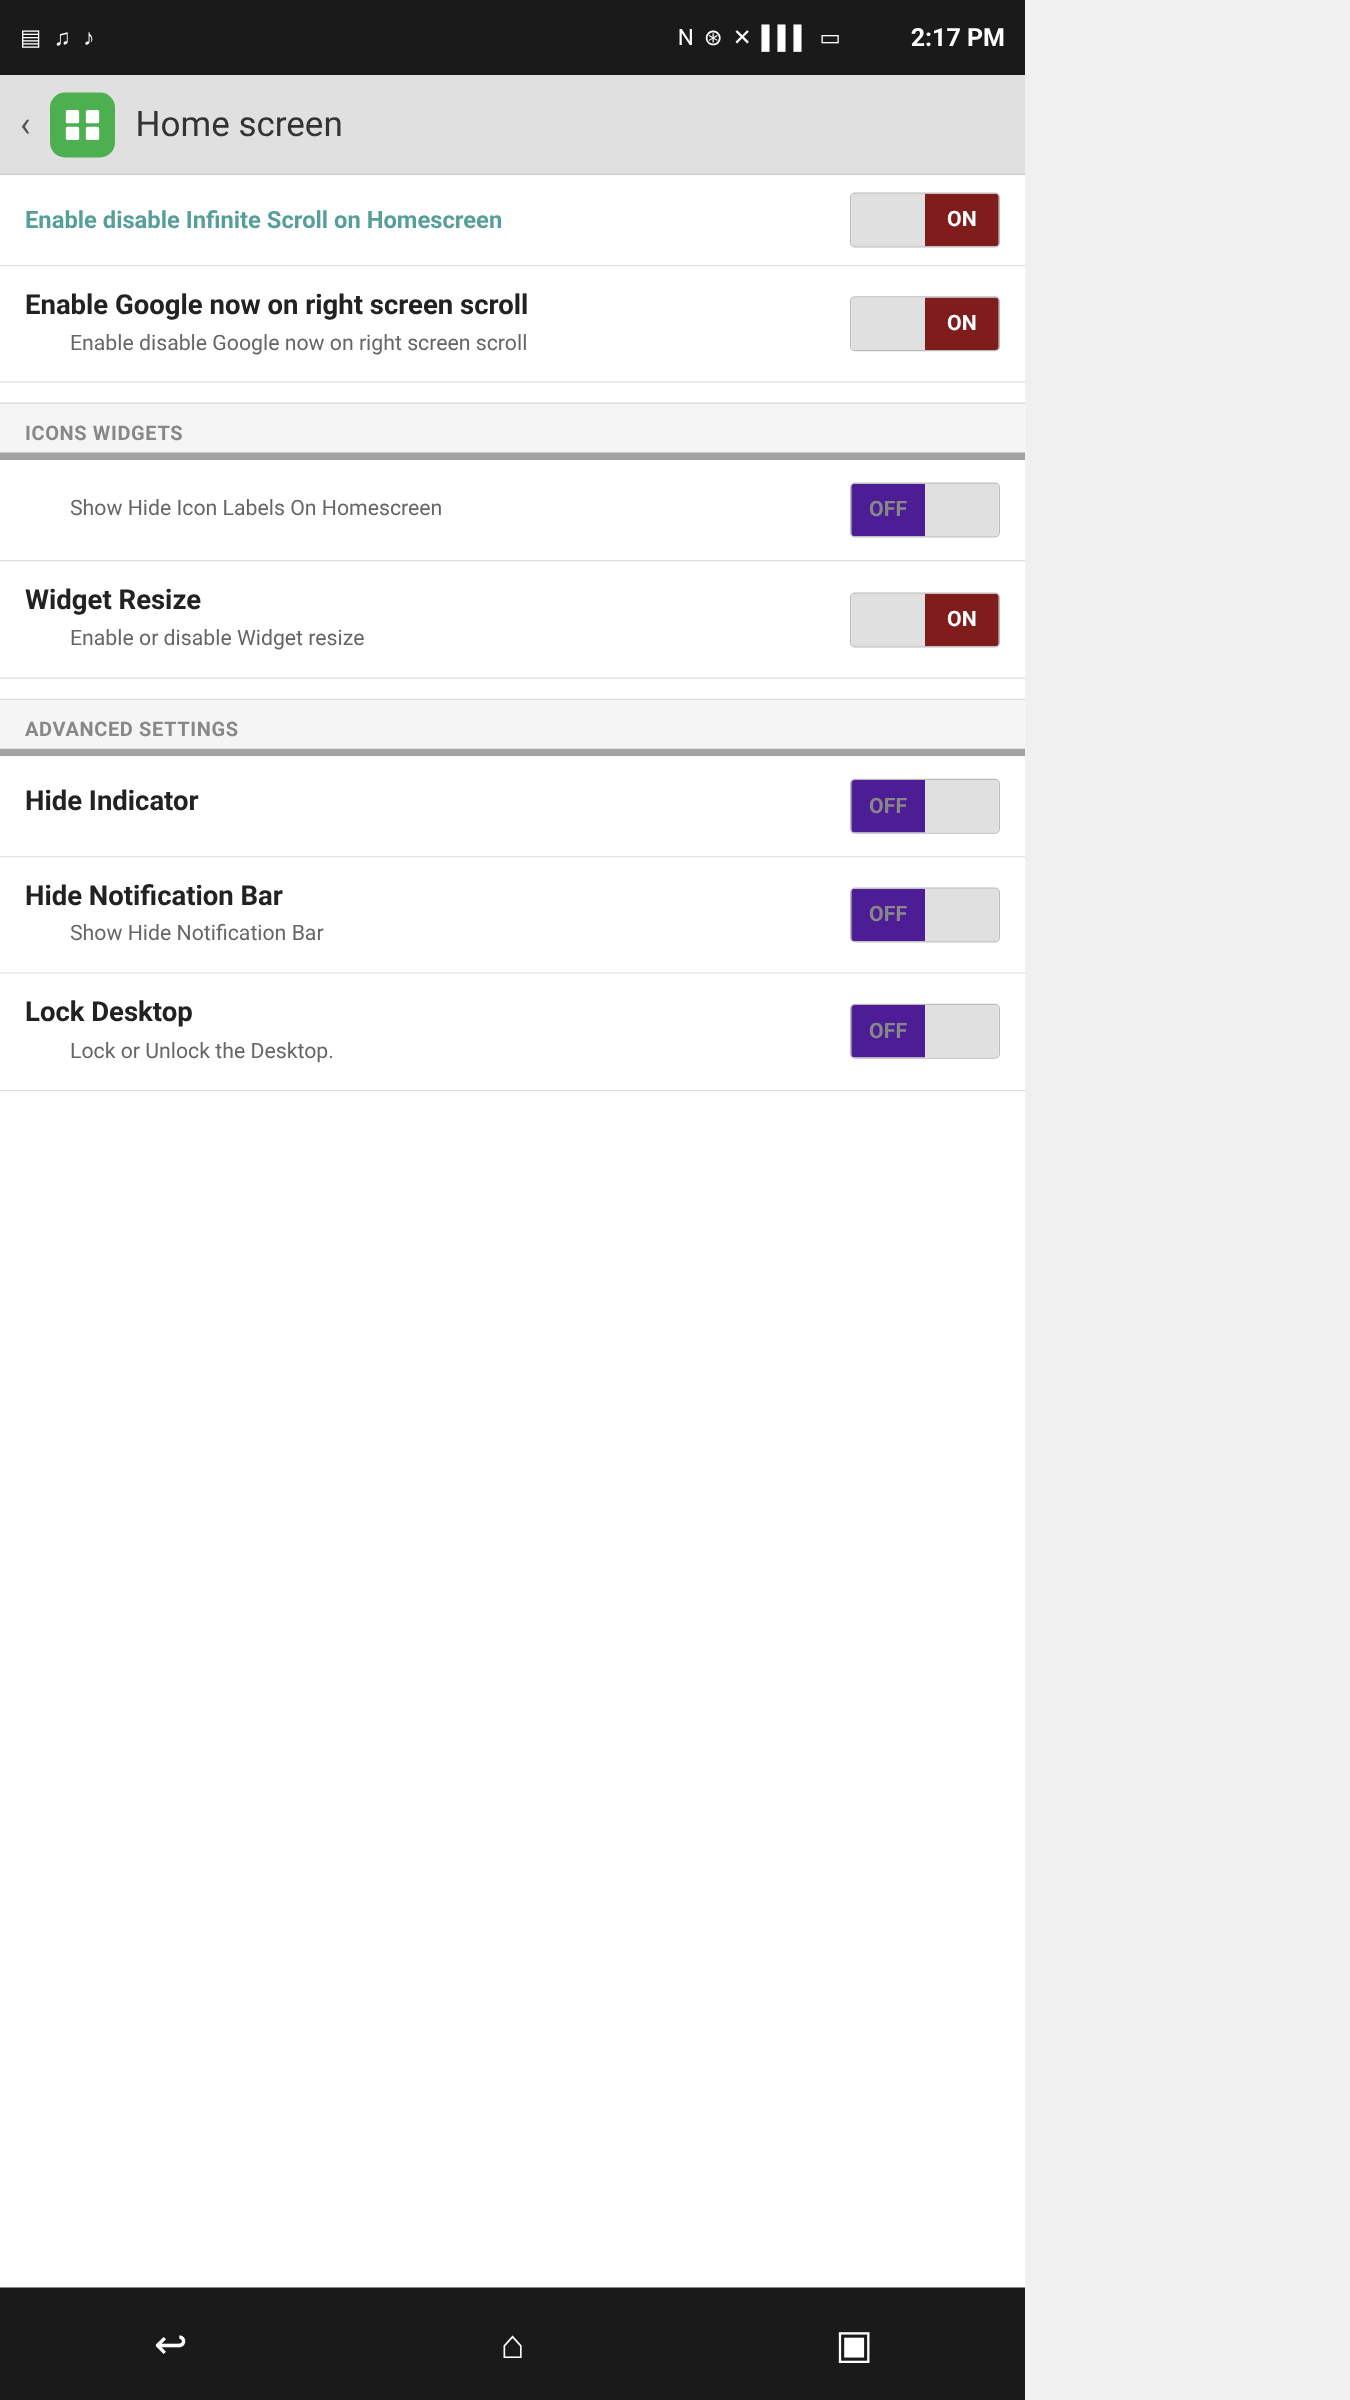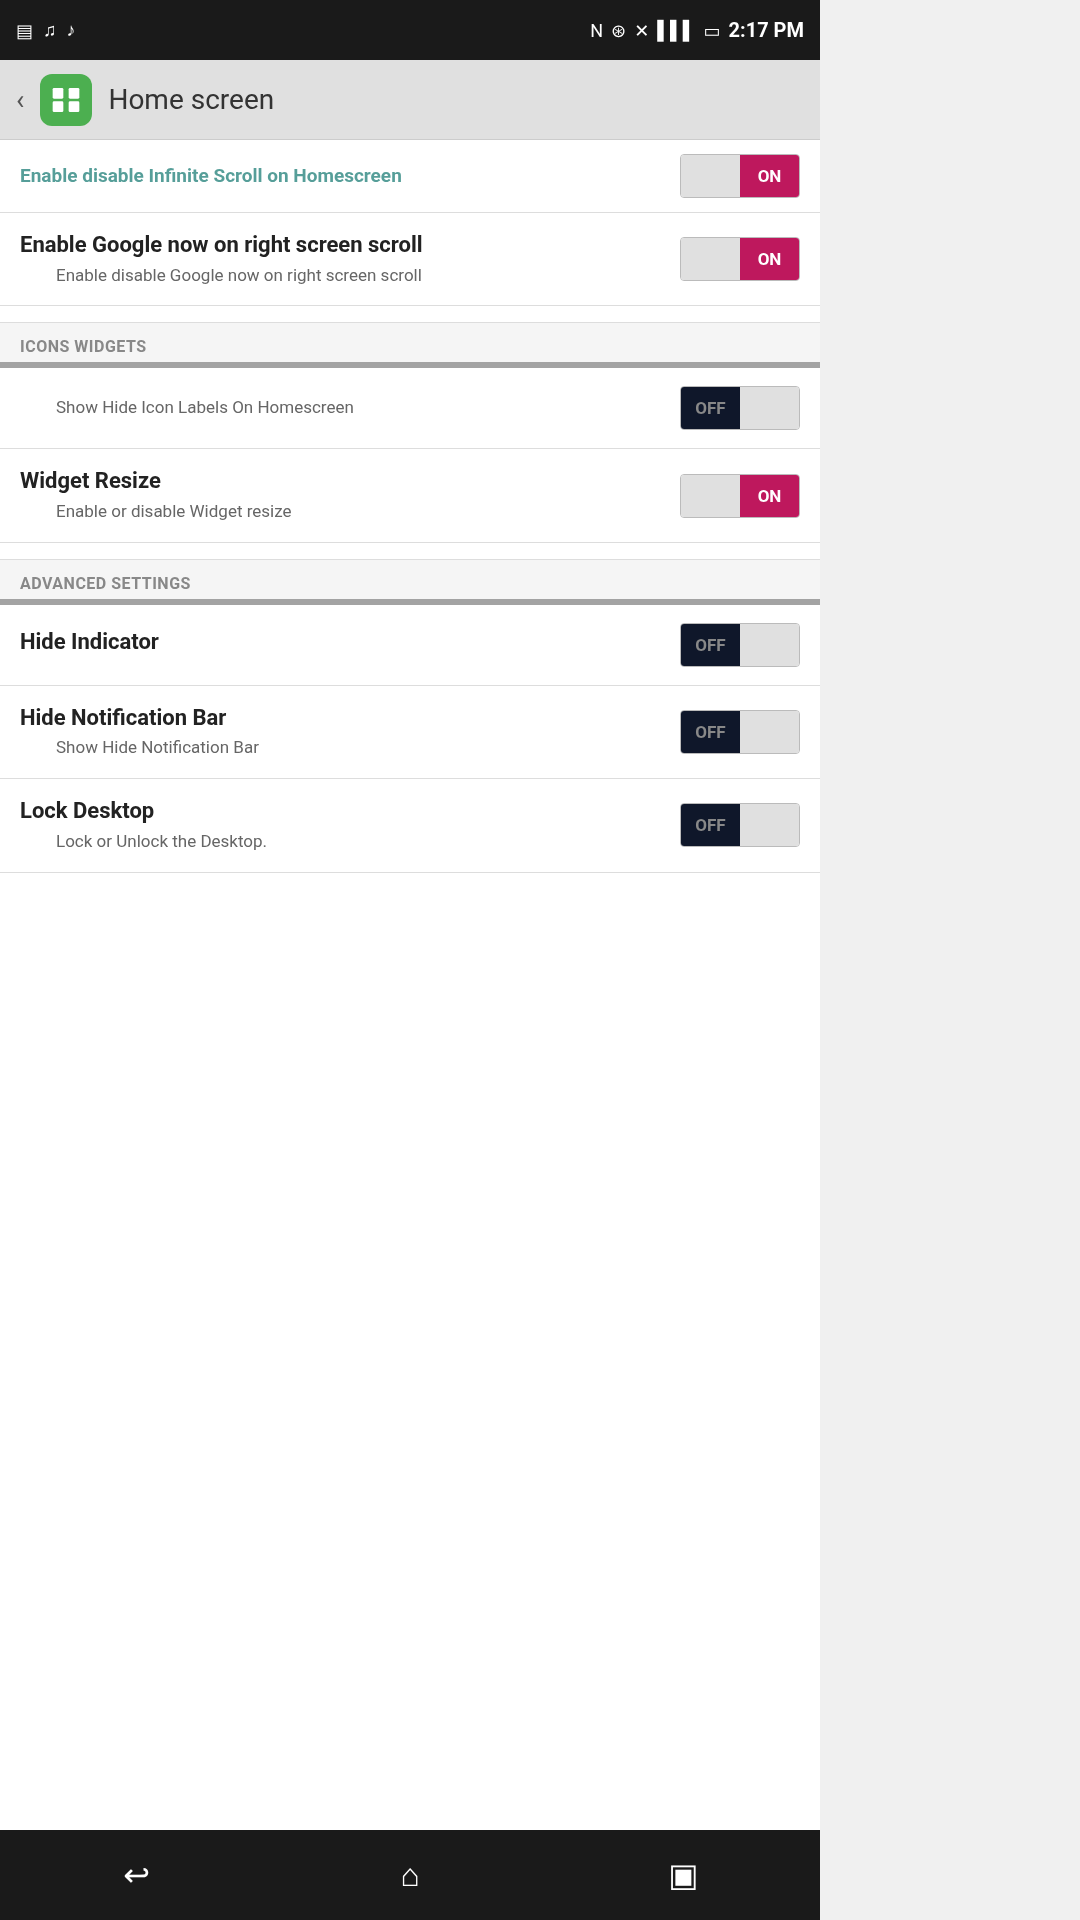--- a/index.html
+++ b/index.html
@@ -41,20 +41,21 @@
 
     .status-icon {
       color: white;
       font-size: 18px;
     }
 
     .status-time {
       color: white;
       font-size: 20px;
       font-weight: bold;
+      margin-left: 48px;
     }
 
     
     .top-bar {
       background: #e0e0e0;
       height: 80px;
       display: flex;
       align-items: center;
       padding: 0 16px;
       gap: 16px;
@@ -172,30 +173,30 @@
       display: flex;
       align-items: center;
       flex-shrink: 0;
       overflow: hidden;
       border: 1px solid #bbb;
     }
 
     .toggle-off-part {
       width: 60px;
       height: 100%;
-      background: #0f172a;
+      background: #4c1d95;
       display: flex;
       align-items: center;
       justify-content: center;
     }
 
     .toggle-on-part {
       width: 60px;
       height: 100%;
-      background: #be185d;
+      background: #7f1d1d;
       display: flex;
       align-items: center;
       justify-content: center;
     }
 
     .toggle-label {
       font-size: 17px;
       font-weight: bold;
       color: white;
     }

